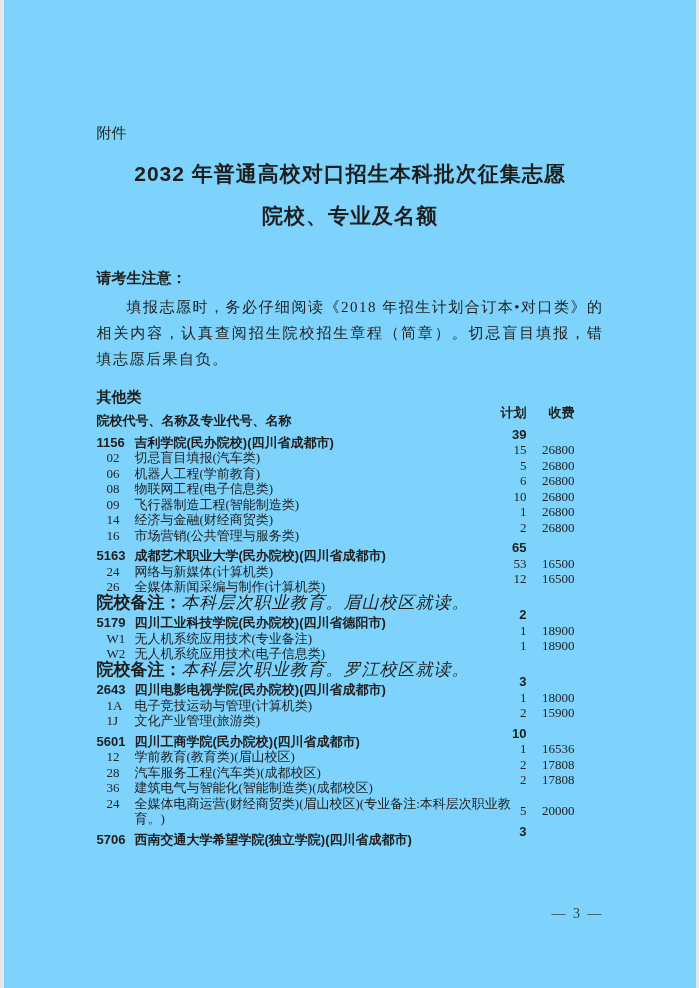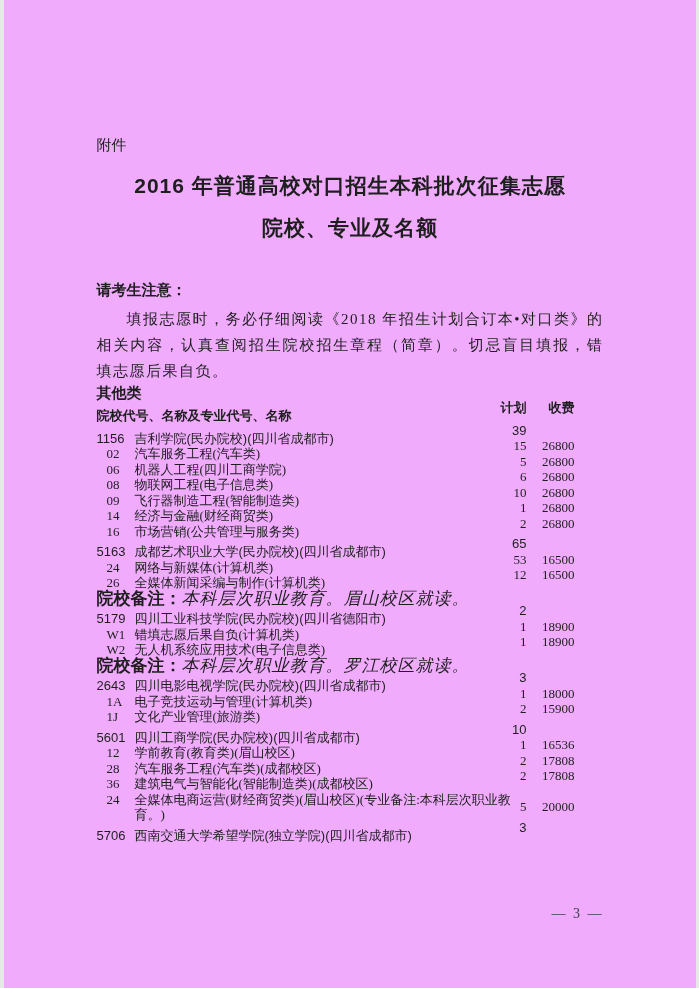--- a/index.html
+++ b/index.html
@@ -1,25 +1,25 @@
 <!DOCTYPE html>
 <html><head>
 <meta charset="utf-8">
 <style>
   html, body { margin: 0; padding: 0; background: #e8e8e8; }
   .page {
     position: relative;
     width: 692px;
     height: 988px;
     margin: 0 auto;
-    background: #f0abfc;
+    background: #7dd3fc;
     color: #1e1e1e;
     overflow: hidden;
     box-sizing: border-box;
-    padding: 16px 92px 0 93px;
+    padding: 4px 92px 0 93px;
   }
 
   .attachment {
     margin-top: 120px;
     font-size: 15px;
     font-family: "Liberation Sans", sans-serif;
   }
   .title {
     margin-top: 10px;
     text-align: center;
@@ -38,46 +38,47 @@
   .notice-body {
     margin-top: 6px;
     font-family: "Liberation Serif", serif;
     font-size: 15px;
     line-height: 26px;
     letter-spacing: 1.5px;
     text-align: justify;
     text-indent: 2em;
   }
   .category {
+    margin-top: 16px;
     font-family: "Liberation Sans", sans-serif;
     font-weight: bold;
     font-size: 15px;
   }
   .table { margin-top: 6px; width: 478px; }
   .trow, .thead {
     position: relative;
     font-size: 13px;
     line-height: 15.5px;
   }
   .thead {
-    font-family: Liberation Mono, monospace;
+    font-family: Liberation Sans, sans-serif;
     font-weight: bold;
     margin-bottom: 6px;
   }
   .val {
     position: absolute;
     bottom: 8px;
     text-align: center;
   }
   .v-plan { right: 48px; }
   .v-fee  { right: 0; }
   .trow.school {
     margin-top: 5px;
     font-family: "Liberation Sans", sans-serif;
-    font-weight: normal;
+    font-weight: bold;
   }
   .trow.major {
     font-family: "Liberation Serif", serif;
     padding-left: 10px;
   }
   .code { display: inline-block; vertical-align: top; }
   .school .code { width: 38px; }
   .major  .code { width: 28px; }
   .name {
     display: inline-block;
@@ -105,50 +106,50 @@
   }
 </style>
 </head>
 <body>
 
 <div class="page">
 
   <div class="attachment">附件</div>
 
   <div class="title">
-    <div>2016 年普通高校对口招生本科批次征集志愿</div>
+    <div>2032 年普通高校对口招生本科批次征集志愿</div>
     <div>院校、专业及名额</div>
   </div>
 
   <div class="notice-heading">请考生注意：</div>
 
   <div class="notice-body">填报志愿时，务必仔细阅读《2018 年招生计划合订本•对口类》的相关内容，认真查阅招生院校招生章程（简章）。切忌盲目填报，错填志愿后果自负。</div>
 
   <div class="category">其他类</div>
 
   <div class="table">
     <div class="thead">
       <span>院校代号、名称及专业代号、名称</span>
       <span class="val v-plan">计划</span>
       <span class="val v-fee">收费</span>
     </div>
     <div>
         <div class="trow school"><span class="code">1156</span><span class="name">吉利学院(民办院校)(四川省成都市)</span><span class="val v-plan">39</span><span class="val v-fee"></span></div>
-        <div class="trow major"><span class="code">02</span><span class="name">汽车服务工程(汽车类)</span><span class="val v-plan">15</span><span class="val v-fee">26800</span></div>
-        <div class="trow major"><span class="code">06</span><span class="name">机器人工程(四川工商学院)</span><span class="val v-plan">5</span><span class="val v-fee">26800</span></div>
+        <div class="trow major"><span class="code">02</span><span class="name">切忌盲目填报(汽车类)</span><span class="val v-plan">15</span><span class="val v-fee">26800</span></div>
+        <div class="trow major"><span class="code">06</span><span class="name">机器人工程(学前教育)</span><span class="val v-plan">5</span><span class="val v-fee">26800</span></div>
         <div class="trow major"><span class="code">08</span><span class="name">物联网工程(电子信息类)</span><span class="val v-plan">6</span><span class="val v-fee">26800</span></div>
         <div class="trow major"><span class="code">09</span><span class="name">飞行器制造工程(智能制造类)</span><span class="val v-plan">10</span><span class="val v-fee">26800</span></div>
         <div class="trow major"><span class="code">14</span><span class="name">经济与金融(财经商贸类)</span><span class="val v-plan">1</span><span class="val v-fee">26800</span></div>
         <div class="trow major"><span class="code">16</span><span class="name">市场营销(公共管理与服务类)</span><span class="val v-plan">2</span><span class="val v-fee">26800</span></div>
         <div class="trow school"><span class="code">5163</span><span class="name">成都艺术职业大学(民办院校)(四川省成都市)</span><span class="val v-plan">65</span><span class="val v-fee"></span></div>
         <div class="trow major"><span class="code">24</span><span class="name">网络与新媒体(计算机类)</span><span class="val v-plan">53</span><span class="val v-fee">16500</span></div>
         <div class="trow major"><span class="code">26</span><span class="name">全媒体新闻采编与制作(计算机类)</span><span class="val v-plan">12</span><span class="val v-fee">16500</span></div>
         <div class="trow note"><span class="note-label">院校备注：</span><span class="note-text">本科层次职业教育。眉山校区就读。</span></div>
         <div class="trow school"><span class="code">5179</span><span class="name">四川工业科技学院(民办院校)(四川省德阳市)</span><span class="val v-plan">2</span><span class="val v-fee"></span></div>
-        <div class="trow major"><span class="code">W1</span><span class="name">错填志愿后果自负(计算机类)</span><span class="val v-plan">1</span><span class="val v-fee">18900</span></div>
+        <div class="trow major"><span class="code">W1</span><span class="name">无人机系统应用技术(专业备注)</span><span class="val v-plan">1</span><span class="val v-fee">18900</span></div>
         <div class="trow major"><span class="code">W2</span><span class="name">无人机系统应用技术(电子信息类)</span><span class="val v-plan">1</span><span class="val v-fee">18900</span></div>
         <div class="trow note"><span class="note-label">院校备注：</span><span class="note-text">本科层次职业教育。罗江校区就读。</span></div>
         <div class="trow school"><span class="code">2643</span><span class="name">四川电影电视学院(民办院校)(四川省成都市)</span><span class="val v-plan">3</span><span class="val v-fee"></span></div>
         <div class="trow major"><span class="code">1A</span><span class="name">电子竞技运动与管理(计算机类)</span><span class="val v-plan">1</span><span class="val v-fee">18000</span></div>
         <div class="trow major"><span class="code">1J</span><span class="name">文化产业管理(旅游类)</span><span class="val v-plan">2</span><span class="val v-fee">15900</span></div>
         <div class="trow school"><span class="code">5601</span><span class="name">四川工商学院(民办院校)(四川省成都市)</span><span class="val v-plan">10</span><span class="val v-fee"></span></div>
         <div class="trow major"><span class="code">12</span><span class="name">学前教育(教育类)(眉山校区)</span><span class="val v-plan">1</span><span class="val v-fee">16536</span></div>
         <div class="trow major"><span class="code">28</span><span class="name">汽车服务工程(汽车类)(成都校区)</span><span class="val v-plan">2</span><span class="val v-fee">17808</span></div>
         <div class="trow major"><span class="code">36</span><span class="name">建筑电气与智能化(智能制造类)(成都校区)</span><span class="val v-plan">2</span><span class="val v-fee">17808</span></div>
         <div class="trow major"><span class="code">24</span><span class="name">全媒体电商运营(财经商贸类)(眉山校区)(专业备注:本科层次职业教育。)</span><span class="val v-plan">5</span><span class="val v-fee">20000</span></div>

